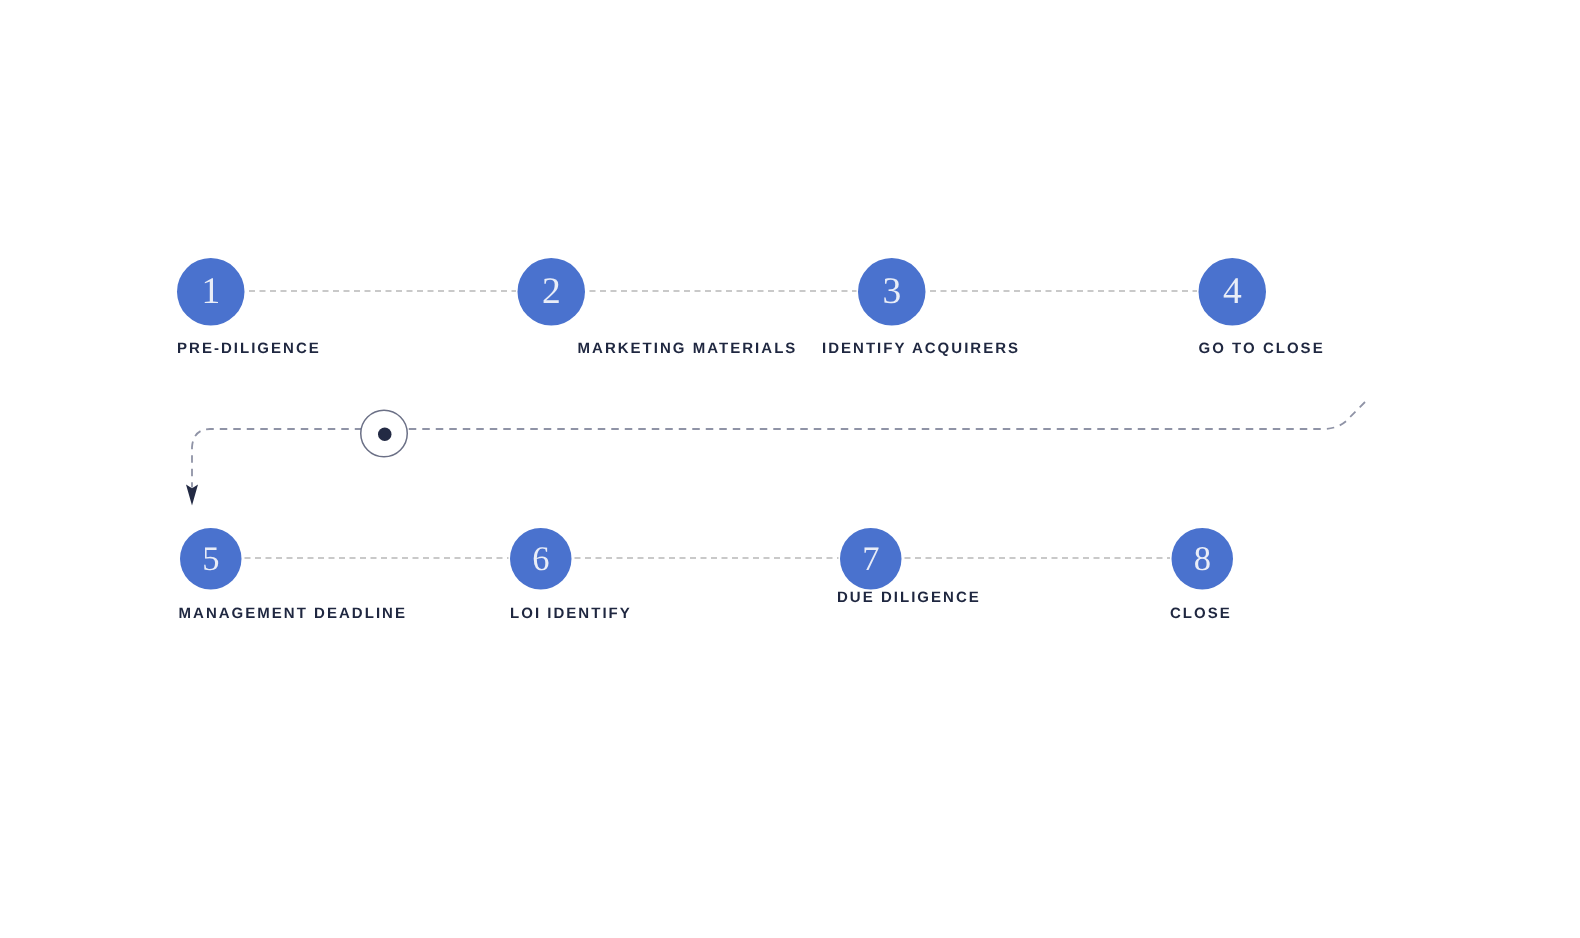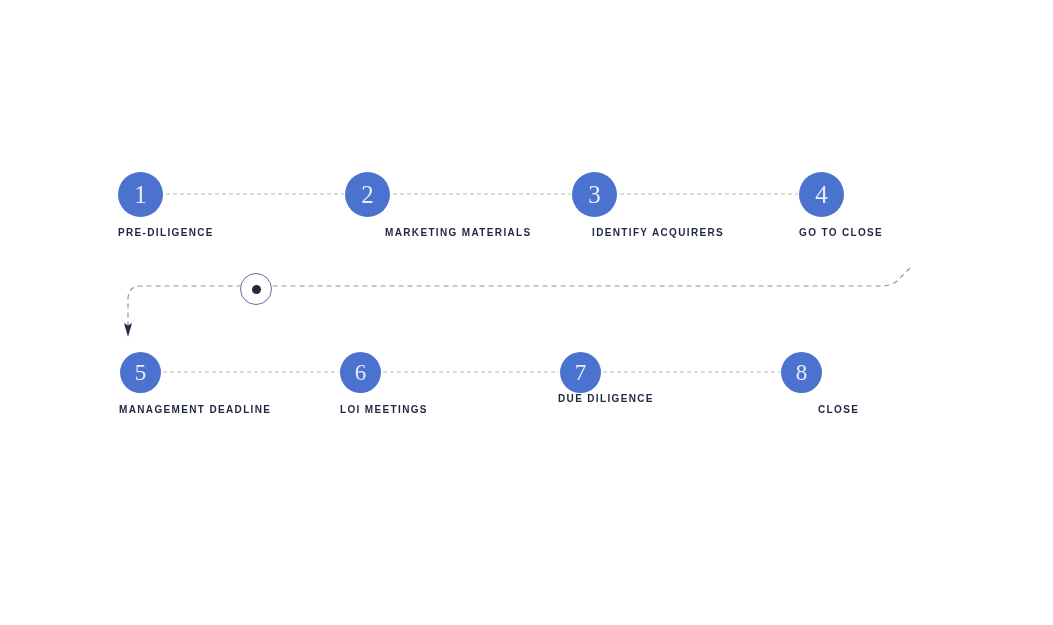--- a/index.html
+++ b/index.html
@@ -136,21 +136,21 @@
     <div class="node-circle" style="left:345px; top:172px;">
       <span class="node-number">2</span>
     </div>
     <div class="node-label" style="left:345px; top:228px;margin-left:40px;">MARKETING MATERIALS</div>
   </div>
 
   <div class="node row-top">
     <div class="node-circle" style="left:572px; top:172px;">
       <span class="node-number">3</span>
     </div>
-    <div class="node-label" style="left:592px; top:228px;">IDENTIFY ACQUIRERS</div>
+    <div class="node-label" style="left:548px; top:228px;">IDENTIFY ACQUIRERS</div>
   </div>
 
   <div class="node row-top">
     <div class="node-circle" style="left:799px; top:172px;">
       <span class="node-number">4</span>
     </div>
     <div class="node-label" style="left:799px; top:228px;">GO TO CLOSE</div>
   </div>
 
   <div class="marker-ring" style="left:240px; top:273px;">
@@ -161,30 +161,30 @@
     <div class="node-circle" style="left:120px; top:352px;">
       <span class="node-number">5</span>
     </div>
     <div class="node-label" style="left:119px; top:405px;">MANAGEMENT DEADLINE</div>
   </div>
 
   <div class="node row-bottom">
     <div class="node-circle" style="left:340px; top:352px;">
       <span class="node-number">6</span>
     </div>
-    <div class="node-label" style="left:340px; top:405px;">LOI MEETINGS</div>
+    <div class="node-label" style="left:340px; top:405px;">LOI IDENTIFY</div>
   </div>
 
   <div class="node row-bottom">
     <div class="node-circle" style="left:560px; top:352px;">
       <span class="node-number">7</span>
     </div>
     <div class="node-label" style="left:558px; top:382px;margin-top:12px;">DUE DILIGENCE</div>
   </div>
 
   <div class="node row-bottom">
     <div class="node-circle" style="left:781px; top:352px;">
       <span class="node-number">8</span>
     </div>
-    <div class="node-label" style="left:780px; top:405px;margin-left:38px;">CLOSE</div>
+    <div class="node-label" style="left:780px; top:405px;">CLOSE</div>
   </div>
 
 </div>
 
 </body></html>

